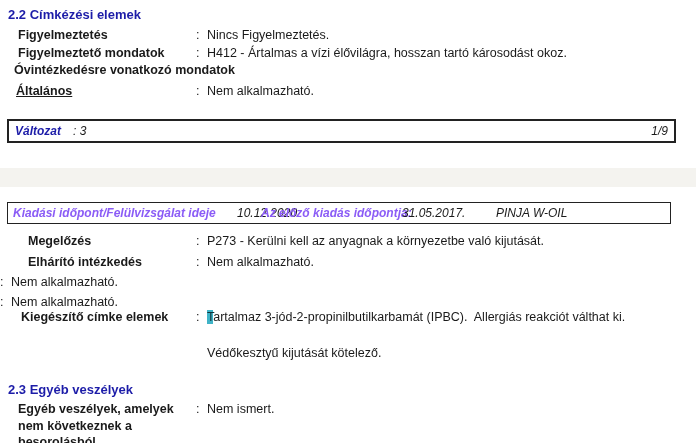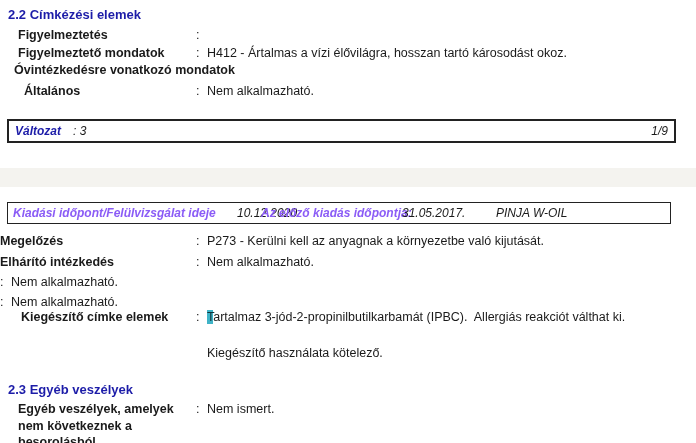--- a/index.html
+++ b/index.html
@@ -36,22 +36,22 @@
   .row .lbl {
     box-sizing: border-box;
     width: 196px;
     flex: 0 0 196px;
     font-weight: bold;
   }
   .row .col { width: 11px; flex: 0 0 11px; }
   .row .val { white-space: pre-wrap; }
   .p18 { padding-left: 18px; }
   .p21 { padding-left: 21px; }
-  .p24 { padding-left: 24px; }
-  .p28 { }
+  .p24 { padding-left: 16px; text-decoration: underline; }
+  .p28 { padding-left: 28px; }
 
   .version-bar {
     position: absolute;
     left: 7px; top: 119px;
     width: 669px; height: 24px;
     box-sizing: border-box;
     border: 2px solid #222;
     background: #fff;
     display: flex;
     align-items: center;
@@ -106,20 +106,21 @@
 </head>
 <body>
 
 <div class="page">
 
   <div class="heading" style="left:8px; top:7px;">2.2 Címkézési elemek</div>
 
   <div class="row" style="top:27px;">
     <span class="lbl p18">Figyelmeztetés</span>
     <span class="col">:</span>
+    <span class="val">Nincs Figyelmeztetés.</span>
   </div>
 
   <div class="row" style="top:45px;">
     <span class="lbl p18">Figyelmeztető mondatok</span>
     <span class="col">:</span>
     <span class="val">H412 - Ártalmas a vízi élővilágra, hosszan tartó károsodást okoz.</span>
   </div>
 
   <div class="subheading" style="left:14px; top:63px;">Óvintézkedésre vonatkozó mondatok</div>
 
@@ -166,21 +167,21 @@
     <span class="col">:</span>
     <span class="val">Nem alkalmazható.</span>
   </div>
 
   <div class="row" style="top:309px;">
     <span class="lbl p21">Kiegészítő címke elemek</span>
     <span class="col">:</span>
     <span class="val"><span class="cursor-t">T</span><span>artalmaz 3-jód-2-propinilbutilkarbamát (IPBC).  Allergiás reakciót válthat ki.</span></span>
   </div>
 
-  <div class="cont-line" style="top:346px;">Kiegészítő használata kötelező.</div>
+  <div class="cont-line" style="top:346px;">Védőkesztyű kijutását kötelező.</div>
 
   <div class="heading" style="left:8px; top:382px;">2.3 Egyéb veszélyek</div>
 
   <div class="row" style="top:401px;">
     <span class="lbl p18" style="line-height:16.5px;">Egyéb veszélyek, amelyek nem következnek a besorolásból</span>
     <span class="col">:</span>
     <span class="val">Nem ismert.</span>
   </div>
 
 </div>

